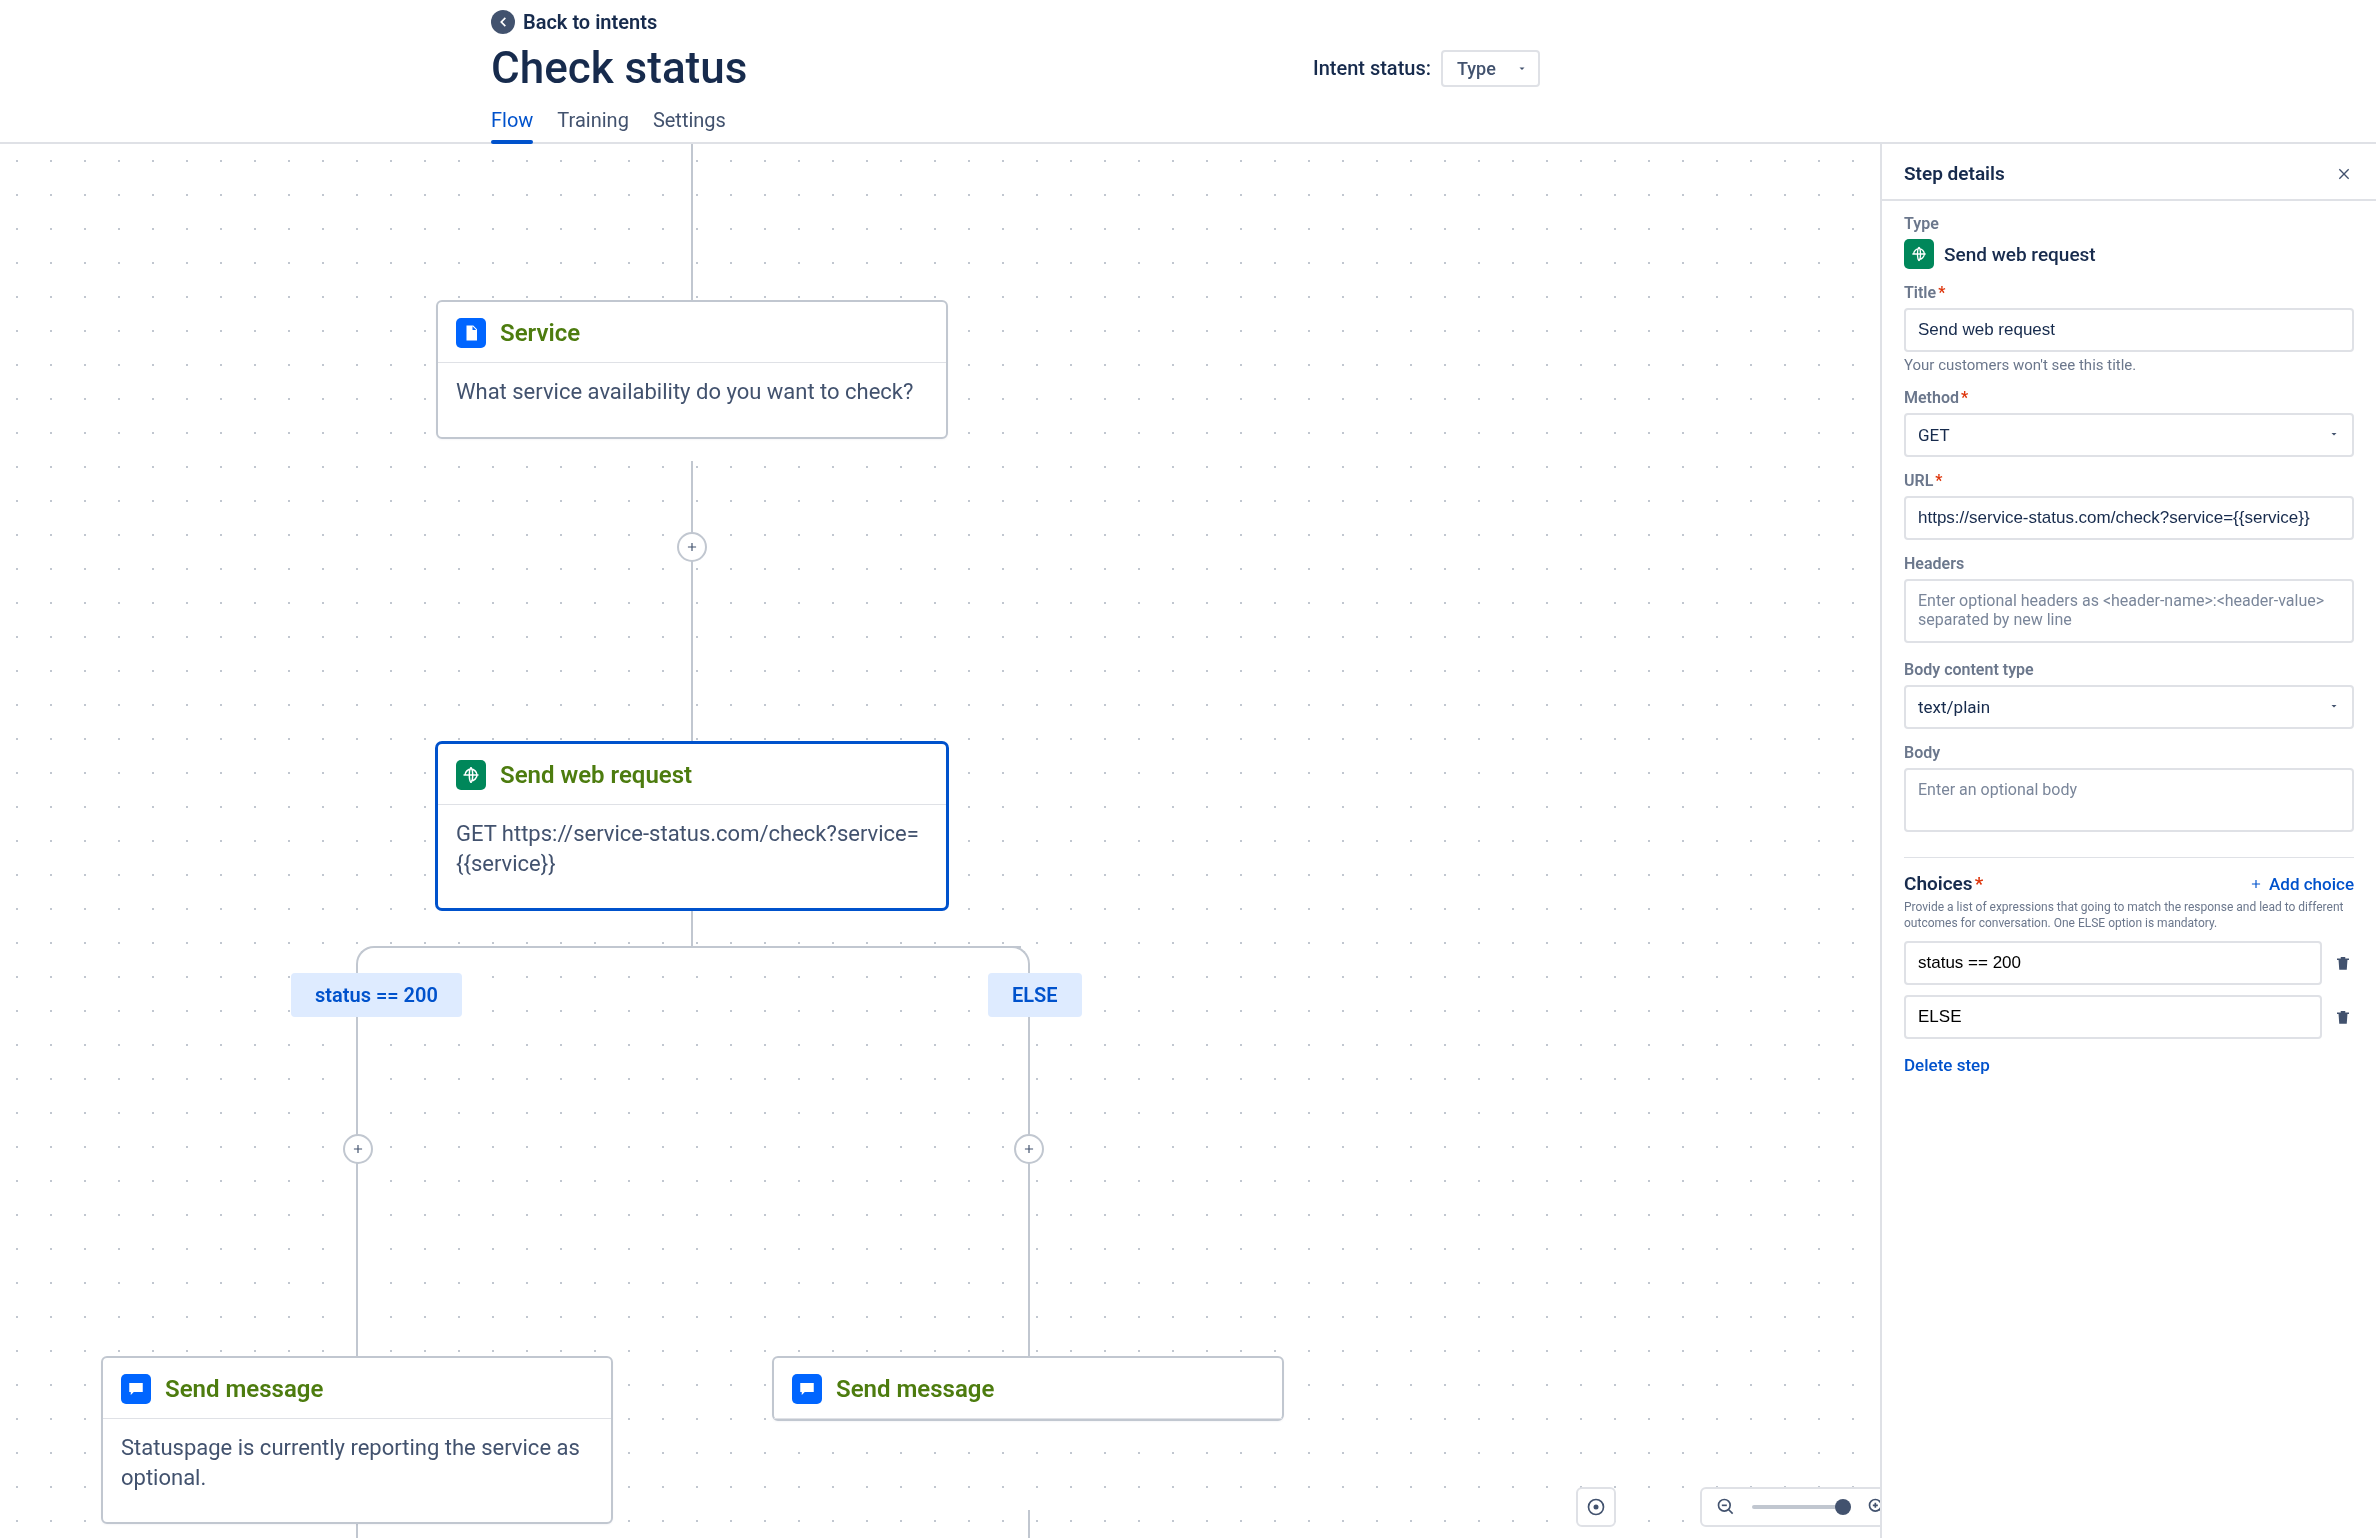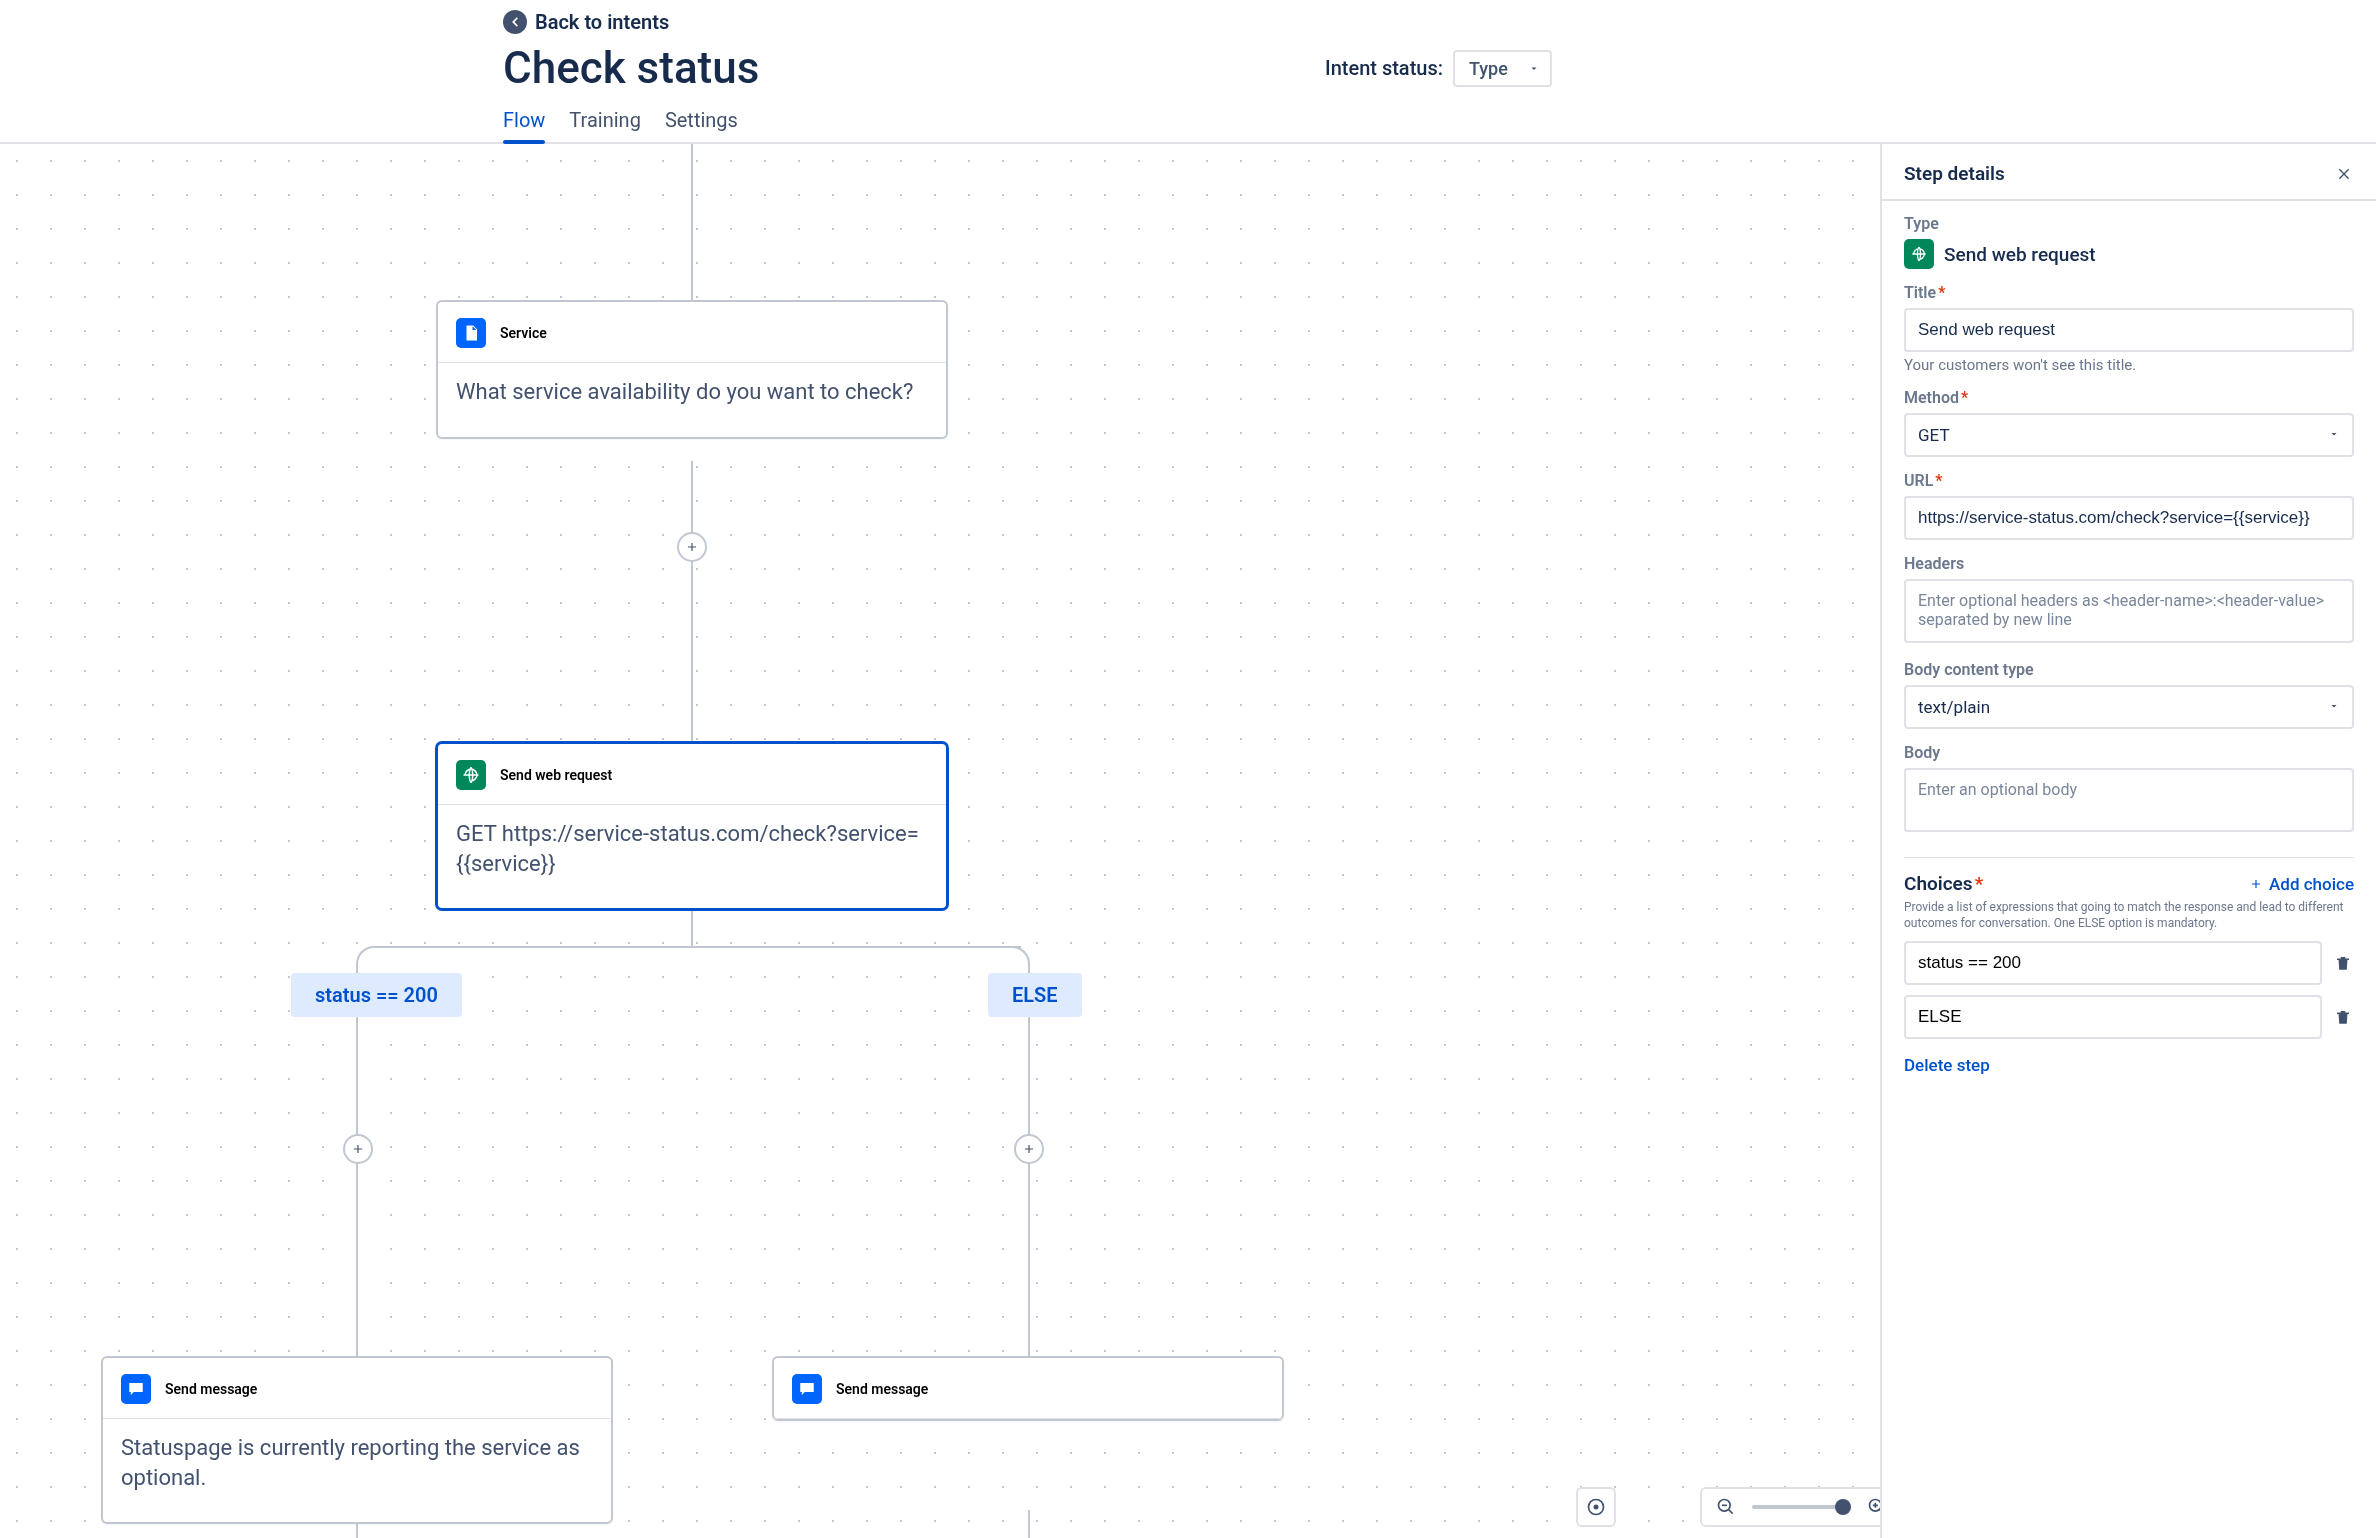--- a/index.html
+++ b/index.html
@@ -8,21 +8,21 @@
   font-size: 14px;
   color: #172B4D;
   background: #fff;
   overflow: hidden;
   width: 2376px;
   height: 1538px;
 }
 
 
 .header {
-  padding: 10px 0 0 12px;
+  padding: 10px 0 0 0;
   border-bottom: 2px solid #DFE1E6;
 }
 .header-inner {
   max-width: 1049px;
   margin-left: 491px;
   display: flex;
   flex-direction: column;
 }
 .back-link {
   display: inline-flex;
@@ -134,21 +134,21 @@
 }
 .node.selected {
   border-color: #0052CC;
   box-shadow: 0 0 0 1px #0052CC;
 }
 .node-head {
   display: flex; align-items: center; gap: 14px;
   padding: 16px 18px 14px 18px;
   border-bottom: 1px solid #DFE1E6;
 }
-.node-title { font-weight: 600; font-size: 14px; color:#000000;}
+.node-title { font-weight: 600; font-size: 24px; color:#4d7c0f;}
 .node-body {
   padding: 14px 18px 30px 18px;
   font-size: 22px;
   color: #42526E;
   line-height: 1.35;
 }
 
 .nicon {
   width: 30px; height: 30px;
   border-radius: 5px;

